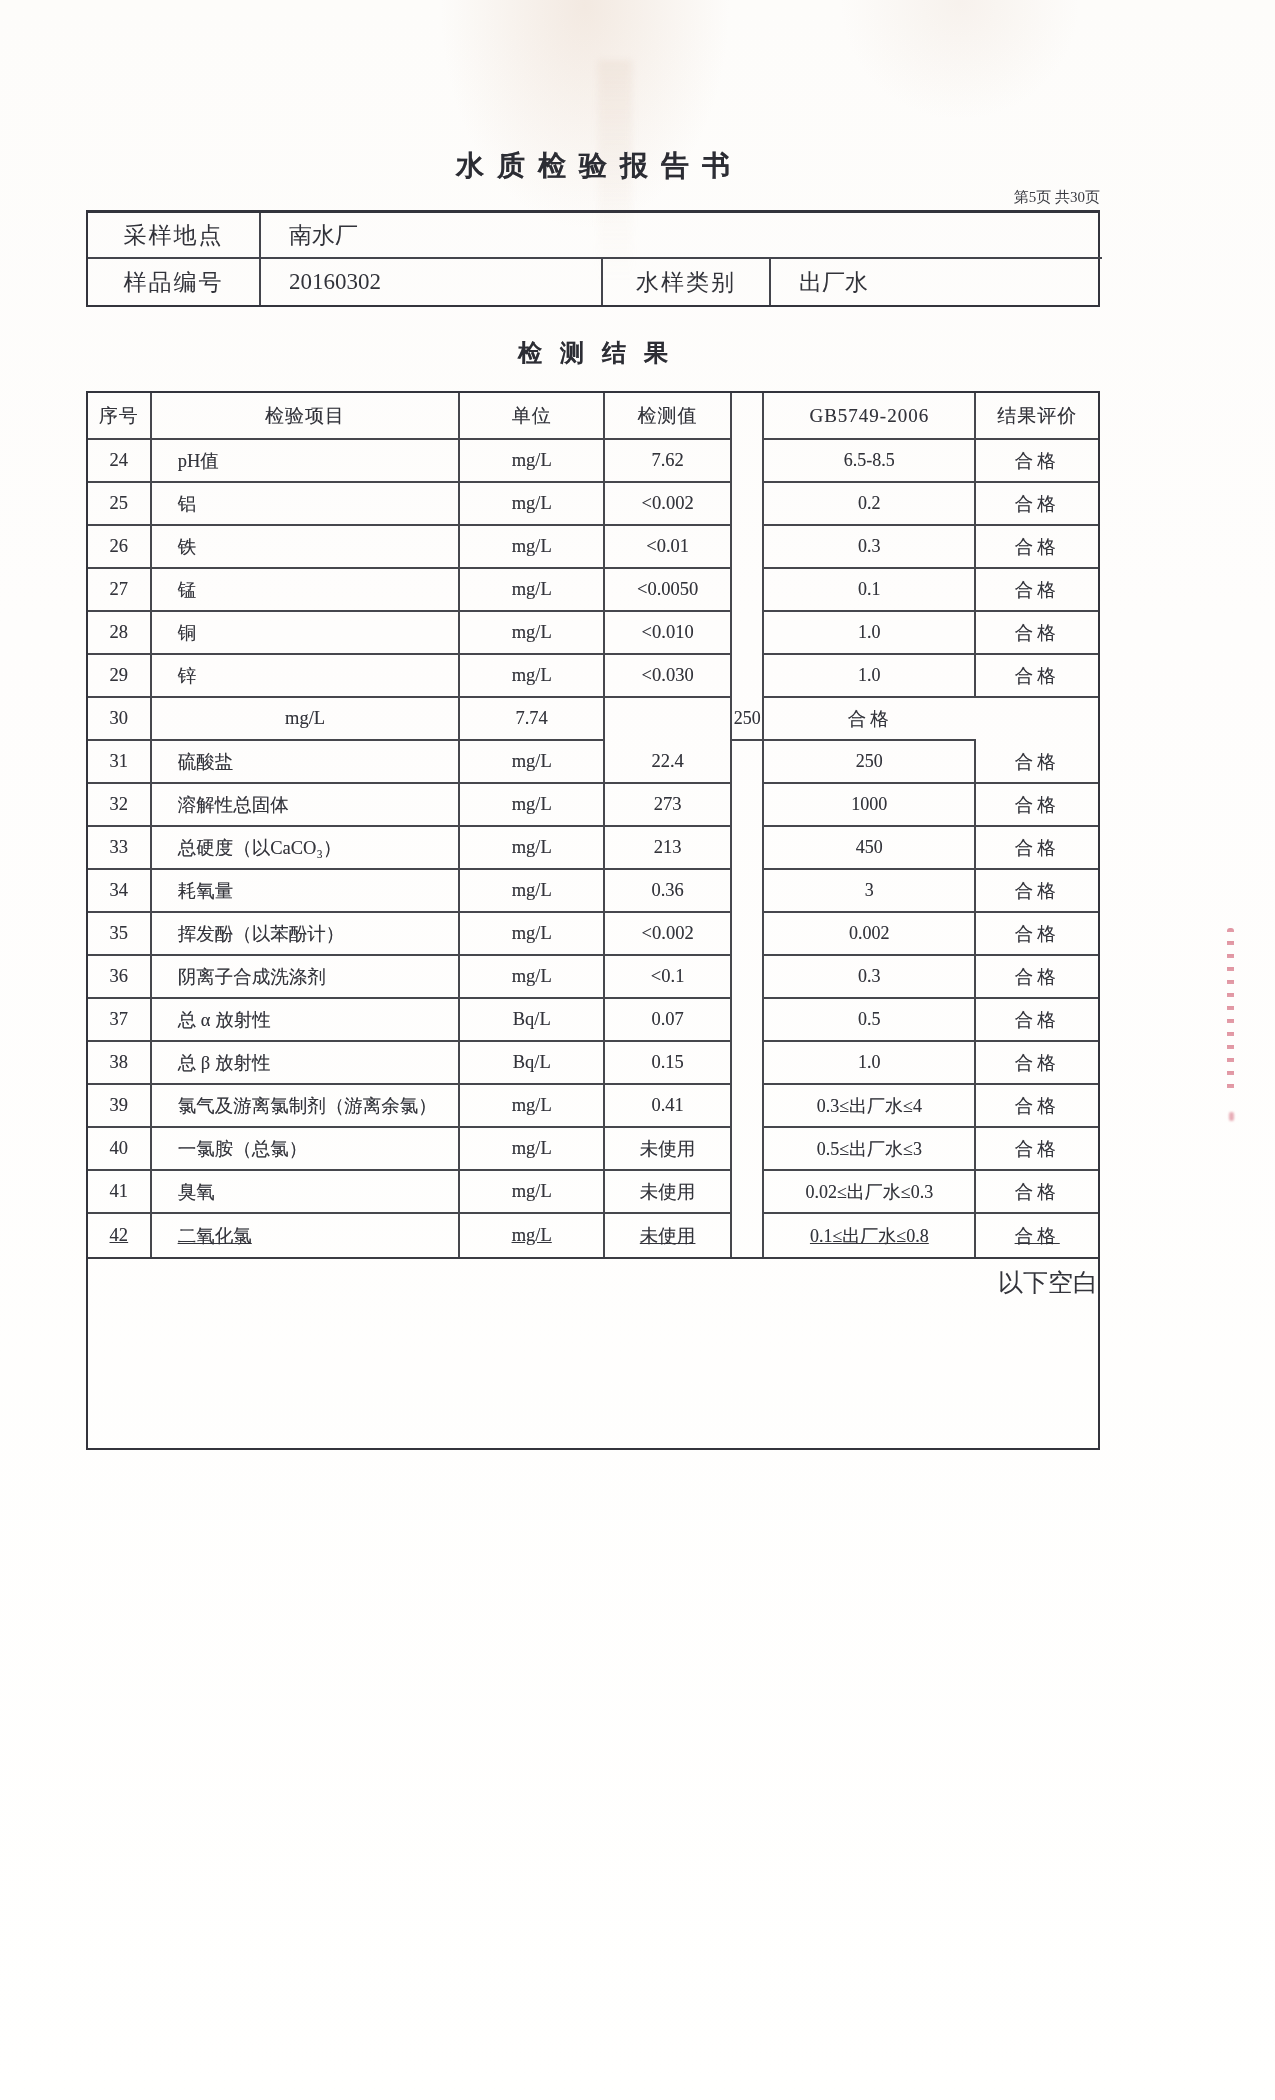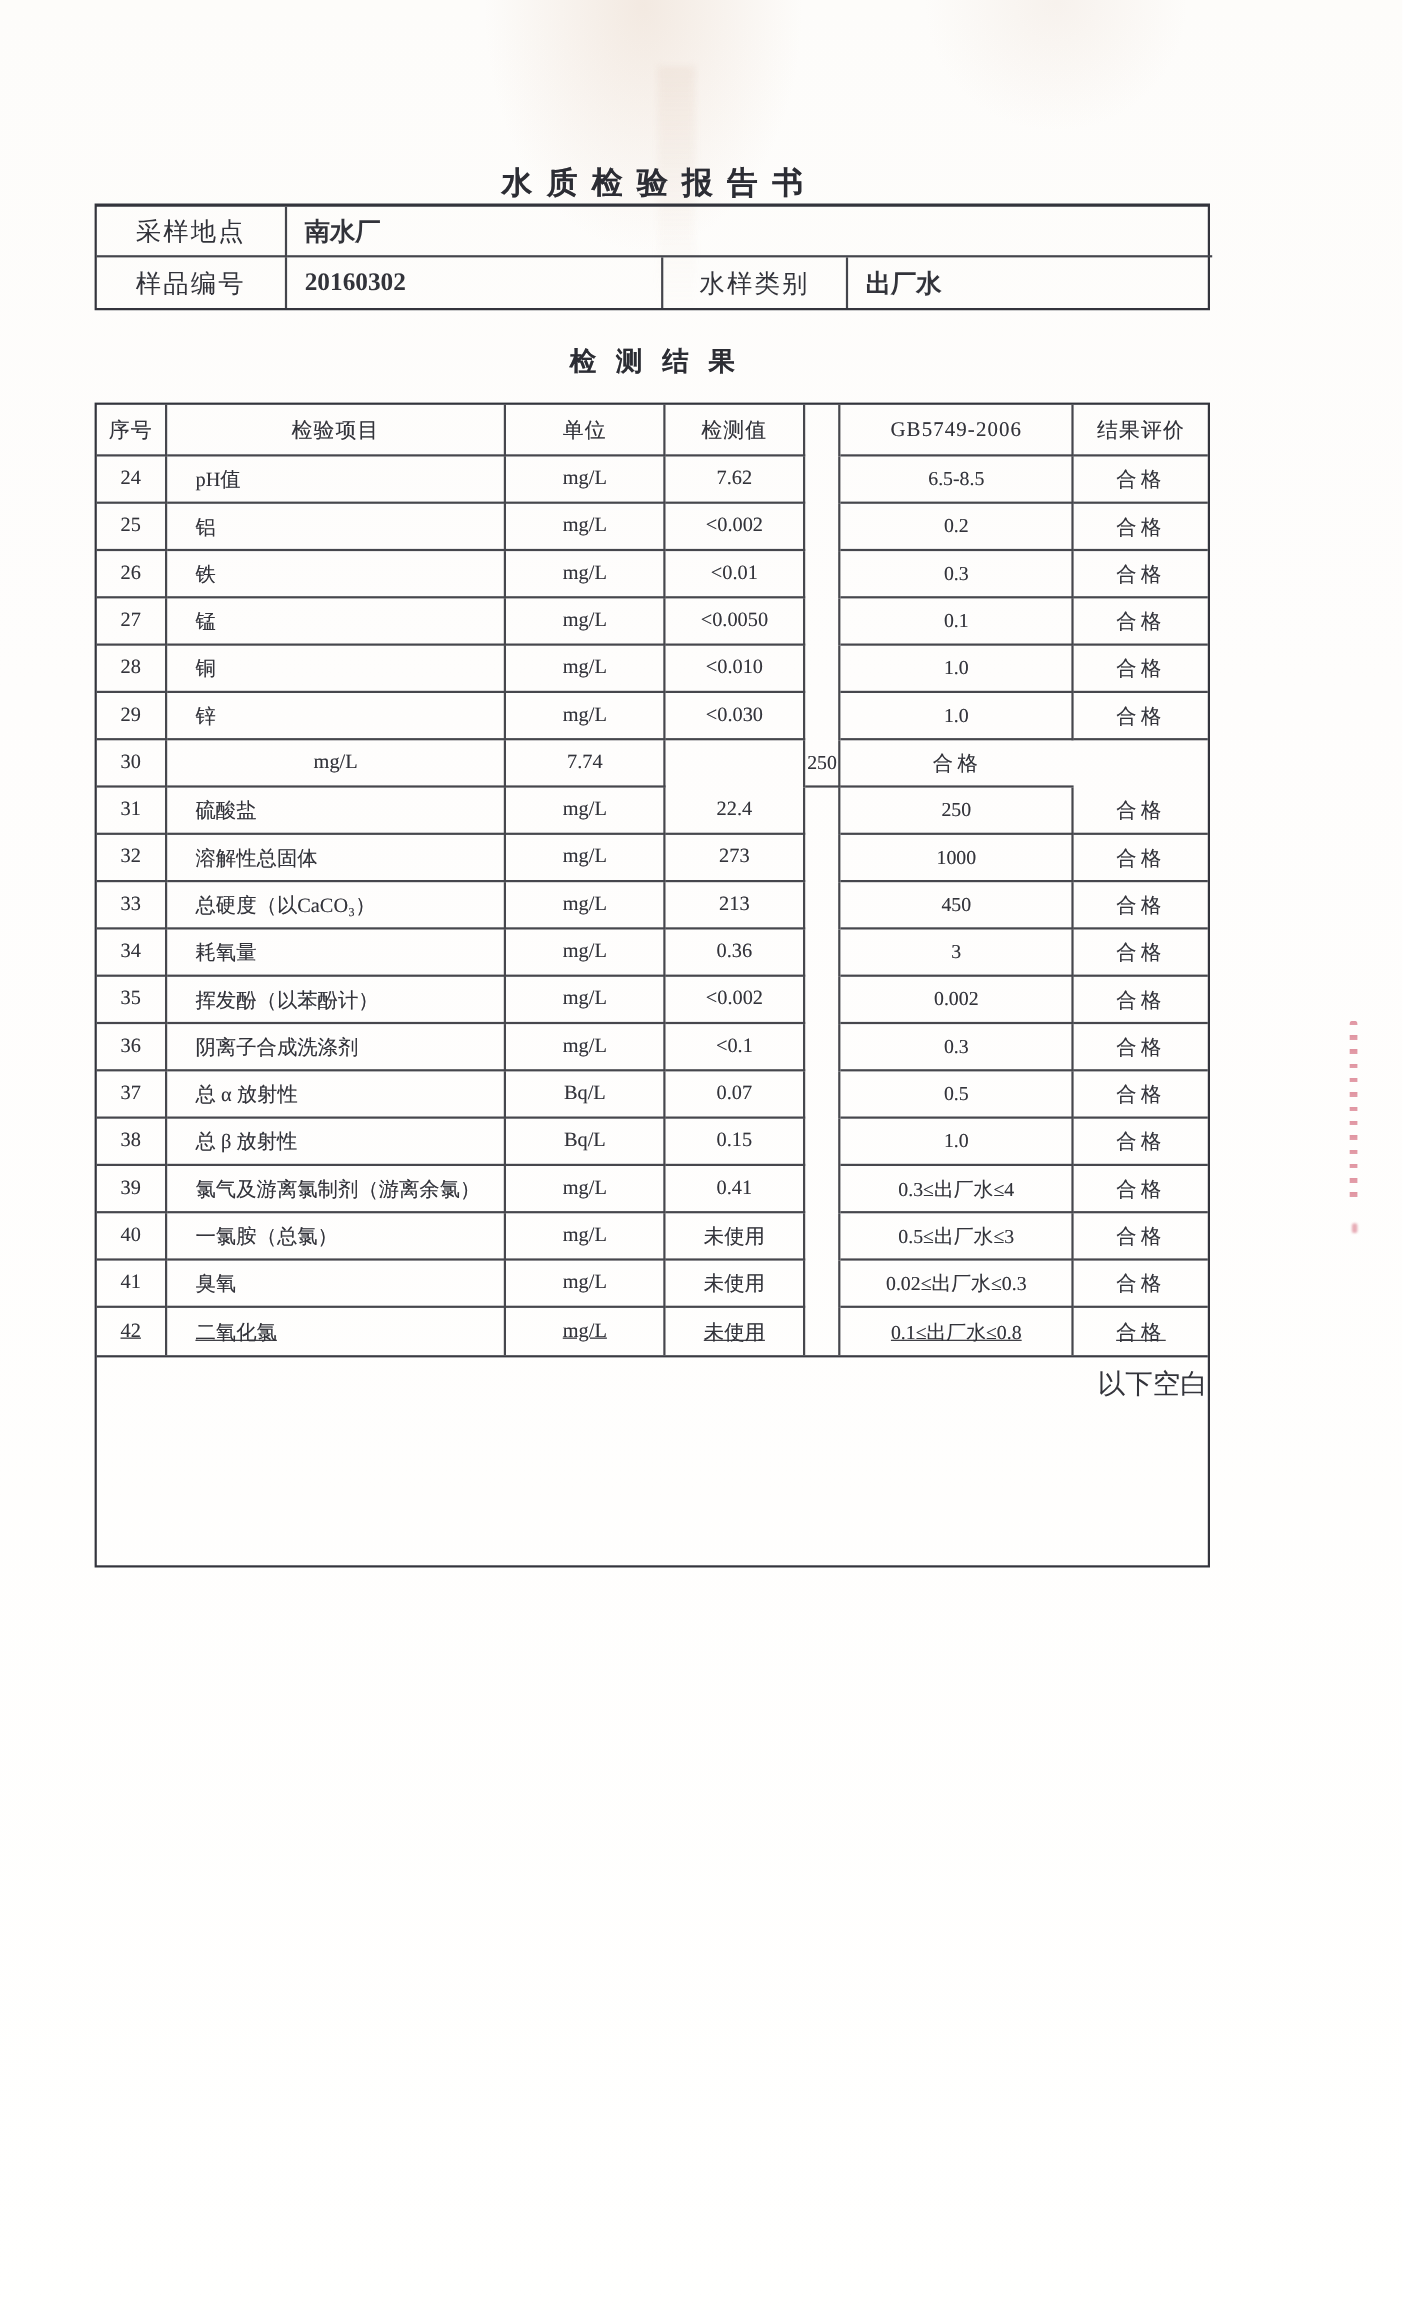--- a/index.html
+++ b/index.html
@@ -70,21 +70,21 @@
   }
   .info-row { display: grid; grid-template-columns: 173px 342px 168px 331px; }
   .info-row.first { grid-template-columns: 173px 841px; }
   .info-cell {
     height: 46px;
     display: flex; align-items: center;
     font-size: 23px;
     border-right: 2px solid #44454c;
   }
   .info-cell.label { justify-content: center; letter-spacing: 2px; }
-  .info-cell.value { padding-left: 16px; font-weight: bold; }
+  .info-cell.value { padding-left: 28px; }
   .info-row .info-cell:last-child { border-right: none; }
   .info-row.first .info-cell { border-bottom: 2px solid #44454c; }
 
   .section-title {
     margin-top: 30px; margin-bottom: 22px;
     text-align: center;
     font-size: 24px; font-weight: bold;
     letter-spacing: 18px; padding-left: 18px;
     color: #2c2d34;
     text-shadow: 0 0 0.5px rgba(40,40,48,0.5);
@@ -128,20 +128,21 @@
 <div class="page">
   <div class="smudge-a"></div>
   <div class="smudge-b"></div>
   <div class="smudge-c"></div>
   <div class="bleed-marks"></div>
   <div class="bleed-dot"></div>
 
   <div class="content">
 
     <div class="doc-title">水质检验报告书</div>
+    <div class="page-info">第5页 共30页</div>
 
     <div class="info-table">
       <div class="info-row first">
         <div class="info-cell label">采样地点</div>
         <div class="info-cell value">南水厂</div>
       </div>
       <div class="info-row">
         <div class="info-cell label">样品编号</div>
         <div class="info-cell value">20160302</div>
         <div class="info-cell label">水样类别</div>

